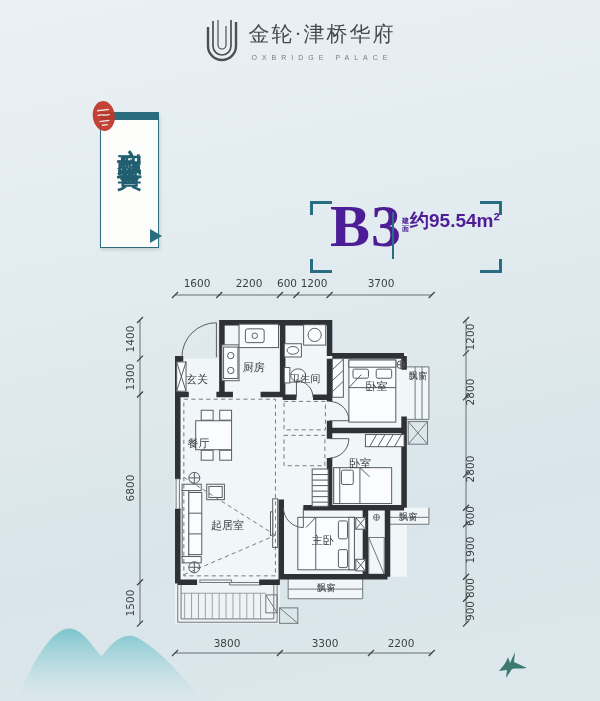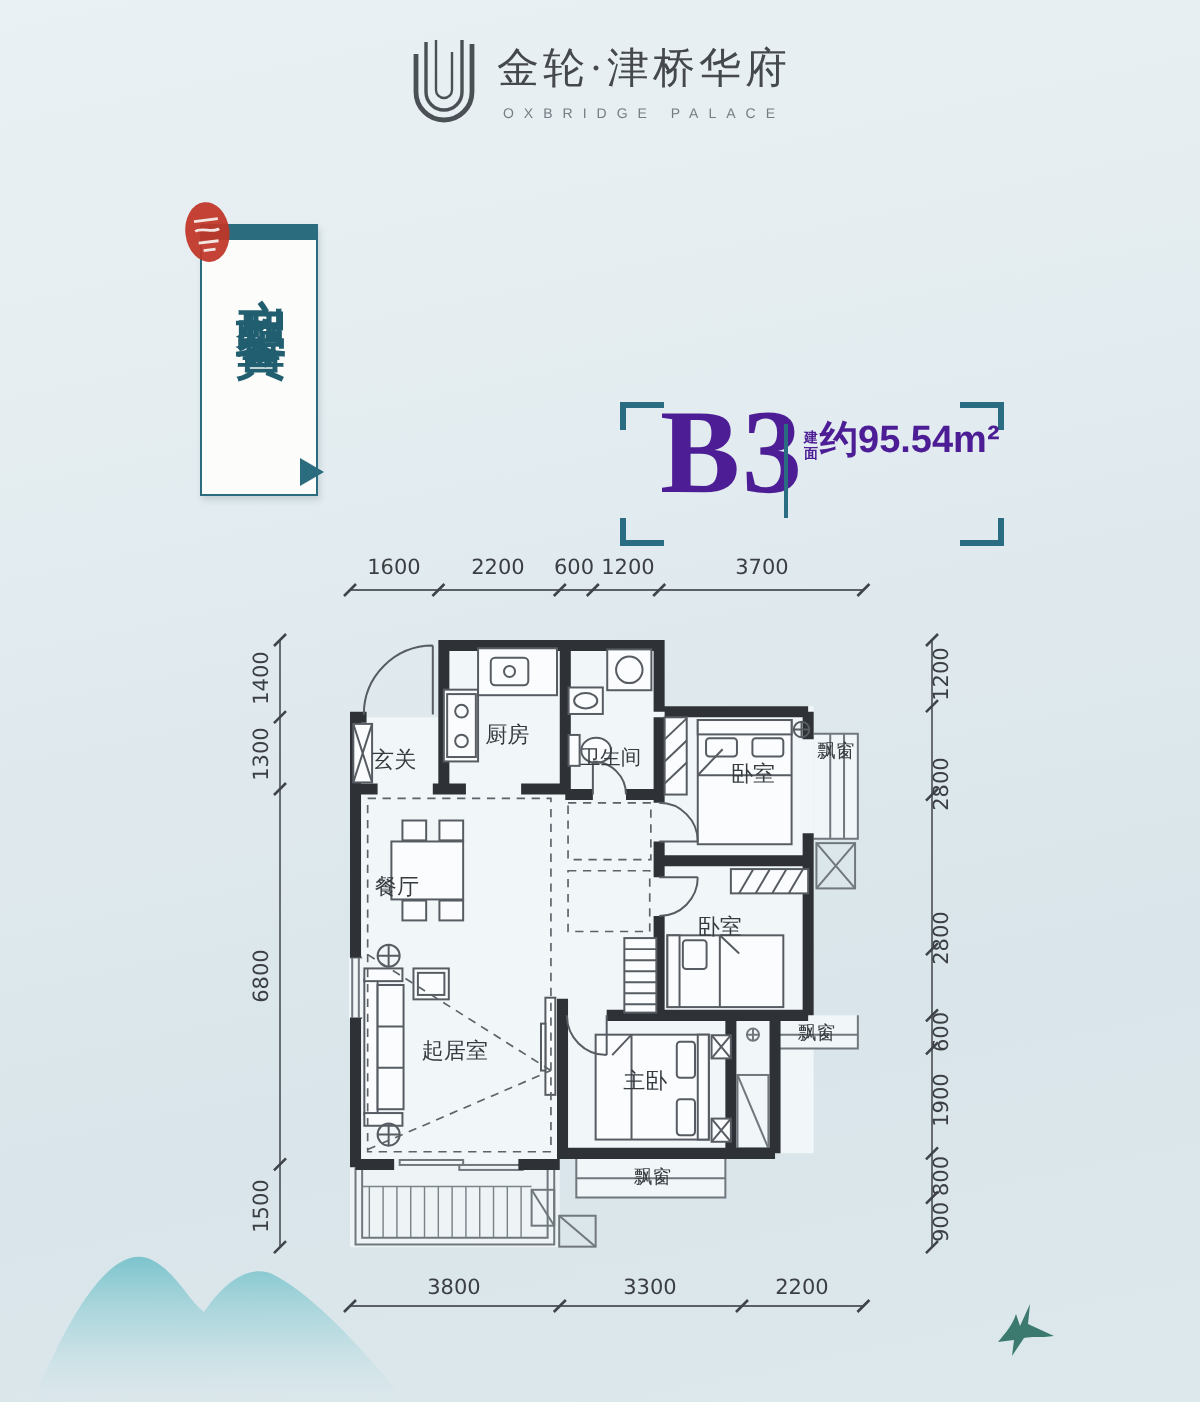--- a/index.html
+++ b/index.html
@@ -28,21 +28,21 @@
   
   .b3{position:absolute;left:310px;top:165px;width:192px;height:72px;color:#4c1d95;margin-top:36px;}
   .bk{position:absolute;width:19px;height:11px;}
   .bk.tl{left:0;top:0;border-top:3px solid #2a6d82;border-left:3px solid #2a6d82;}
   .bk.bl{left:0;bottom:0;border-bottom:3px solid #2a6d82;border-left:3px solid #2a6d82;}
   .bk.tr{right:0;top:0;border-top:3px solid #2a6d82;border-right:3px solid #2a6d82;}
   .bk.br{right:0;bottom:0;border-bottom:3px solid #2a6d82;border-right:3px solid #2a6d82;}
   .b3-code{position:absolute;left:20px;top:-9px;font-family:"Liberation Serif",serif;font-size:60px;font-weight:600;letter-spacing:1px;}
   .b3-div{position:absolute;left:82px;top:11px;width:2px;height:47px;background:#2a6d82;}
   .b3-info{position:absolute;left:92px;top:9px;}
-  .b3-row1{display:flex;align-items:center;}
+  .b3-row1{display:flex;align-items:flex-end;}
   .b3-prefix{font-size:7px;line-height:7.5px;width:8px;word-break:break-all;font-weight:700;margin-top:5px;}
   .b3-area{font-size:19px;font-weight:700;line-height:22px;}
   .b3-layout{font-size:19px;font-weight:700;line-height:22px;margin-top:3px;letter-spacing:1px;}
 
   
   .plan{position:absolute;left:118px;top:262px;}
   .dimtxt{font-family:"DejaVu Sans",sans-serif;font-size:10.5px;fill:#3b3f43;}
   .roomtxt{font-family:"Liberation Sans",sans-serif;fill:#363b40;}
 
   

